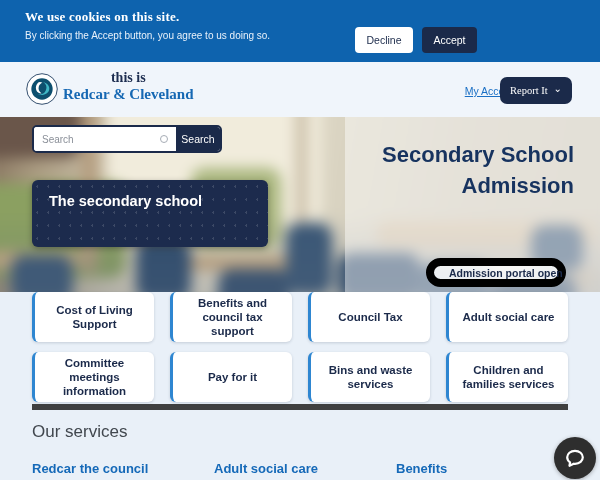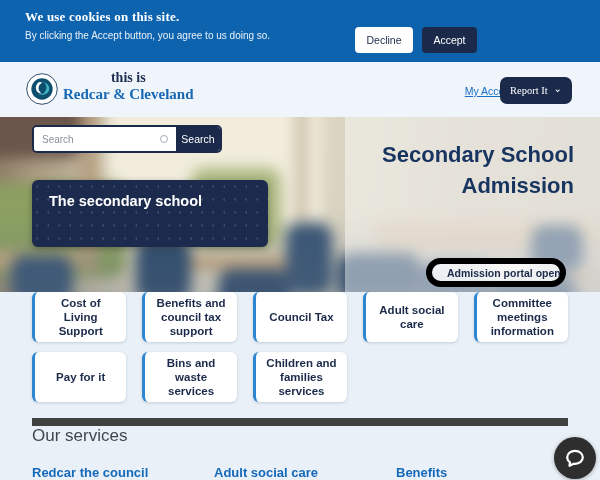--- a/index.html
+++ b/index.html
@@ -45,30 +45,30 @@
   .search-input::placeholder { color:#8a8f98; }
   .search-mini-icon { position:absolute; right:8px; top:50%; transform:translateY(-50%); width:8px; height:8px; border:1.5px solid #a7adb6; border-radius:50%; }
   .search-btn { width:44px; background:#1b2a4a; color:#fff; border:none; font-size:10.5px; font-family:inherit; cursor:pointer; }
 
   .hero-title { position:absolute; right:26px; top:22px; text-align:right; font-size:22px; font-weight:bold; color:#17335f; line-height:31px; }
 
   .notice-box { position:absolute; left:32px; top:63px; width:236px; height:67px; background:#1c2b4d; border-radius:6px; padding:10px 17px; box-shadow:0 2px 6px rgba(0,0,0,.3);
     background-image:radial-gradient(rgba(255,255,255,.14) 1px, transparent 1px); background-size:11px 13px; }
   .notice-line { color:#ffffff; font-size:14.5px; font-weight:bold; line-height:23px; }
 
-  .portal-pill { position:absolute; right:34px; top:141px; width:140px; height:29px; background:rgba(255,255,255,.82); border:6px solid #000000; border-radius:15px; display:flex; align-items:center; justify-content:space-between; padding:0 7px 0 15px; cursor:pointer;gap:43px; }
+  .portal-pill { position:absolute; right:34px; top:141px; width:140px; height:29px; background:rgba(255,255,255,.82); border:8px solid #000000; border-radius:15px; display:flex; align-items:center; justify-content:space-between; padding:0 7px 0 15px; cursor:pointer;gap:43px; }
   .portal-pill-label { font-size:10.5px; font-weight:bold; color:#1b2a4a; white-space:nowrap; }
 
   
   .lower { position:relative; background:#e9f0f8; height:172px; }
-  .quick-links { position:relative; z-index:2; margin:-16px 32px 0; display:grid; grid-template-columns:repeat(5,1fr); gap:10px 16px; padding-bottom:16px; }
+  .quick-links { position:relative; z-index:2; margin:-16px 32px 0; display:grid; grid-template-columns:repeat(4,1fr); gap:10px 16px; padding-bottom:2px; }
   .ql-card { background:#ffffff; border-left:3px solid #2e86d1; border-radius:6px; min-height:38px; display:flex; align-items:center; justify-content:center; text-align:center; padding:4px 9px; font-size:11.5px; font-weight:bold; color:#1b2a4a; line-height:14px; box-shadow:0 1px 3px rgba(27,42,74,.18); cursor:pointer; }
 
   
-  .services { margin:0 32px; border-top:8px solid #404040; }
+  .services { margin:0 32px; border-top:6px solid #404040; padding-top:12px; }
   .services-heading { font-size:17px; font-weight:normal; color:#41474e; }
   .services-cols { display:grid; grid-template-columns:182px 182px 1fr; margin-top:19px; }
   .svc-col-title { font-size:13px; font-weight:bold; color:#1569b8; cursor:pointer; }
 
   
   .chat-btn { position:absolute; right:4px; bottom:1px; width:42px; height:42px; border-radius:50%; background:#2e2e2e; border:none; display:flex; align-items:center; justify-content:center; cursor:pointer; z-index:10; box-shadow:0 1px 4px rgba(0,0,0,.3); }
 </style>
 </head>
 <body>
 

